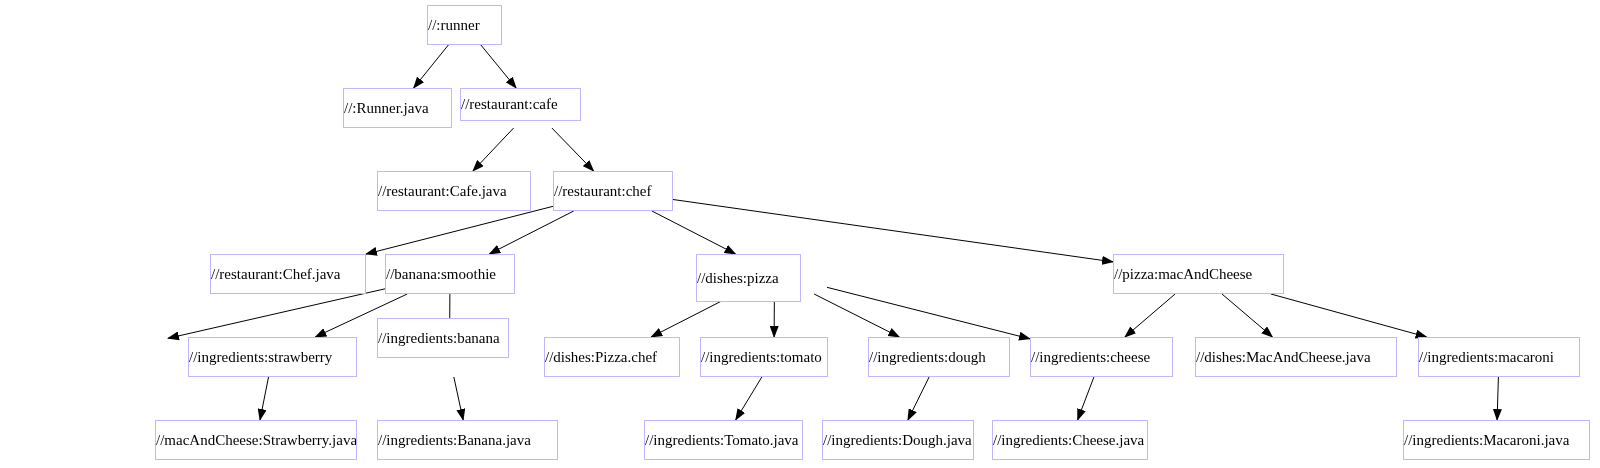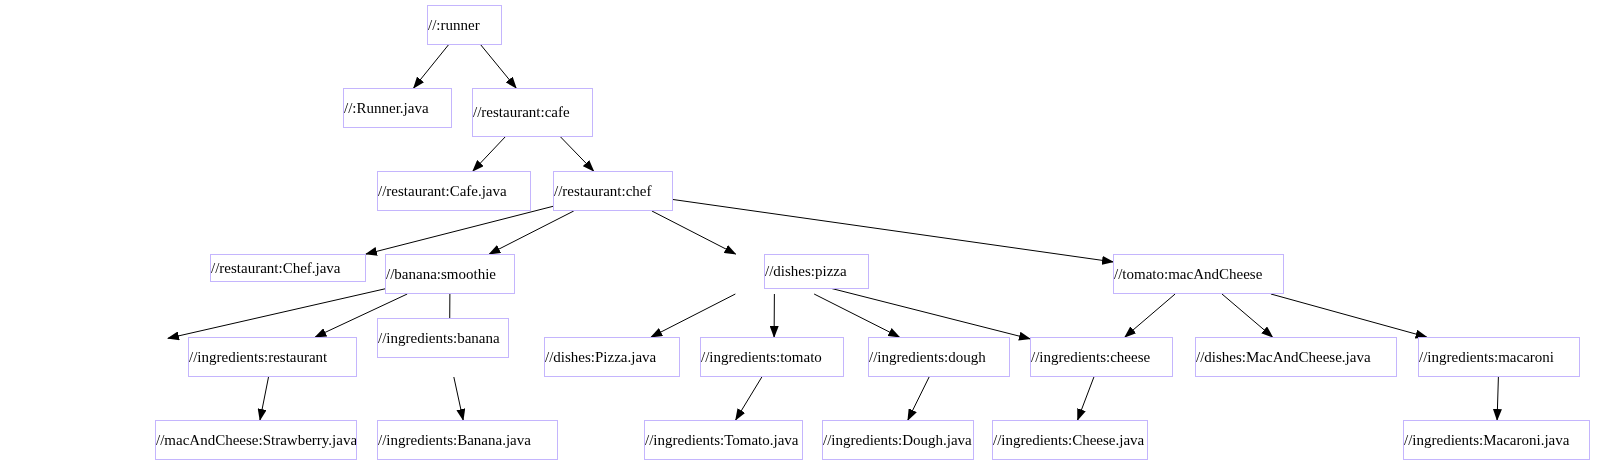--- a/index.html
+++ b/index.html
@@ -65,51 +65,51 @@
       <line x1="1093.9096385542168" y1="377" x2="1077.5903614457832" y2="420" marker-end="url(#arrowhead)"></line>
       <line x1="1498.3975903614457" y1="377" x2="1497.1024096385543" y2="420" marker-end="url(#arrowhead)"></line>
     </svg>
 
   <div class="node" style="left:427px;top:5px;width:75px;height:40px">
     <span>//:runner</span>
   </div>
   <div class="node" style="left:343px;top:88px;width:109px;height:40px">
     <span>//:Runner.java</span>
   </div>
-  <div class="node" style="left:472px;top:88px;width:121px;height:49px">
+  <div class="node" style="left:460px;top:88px;width:121px;height:33px">
     <span>//restaurant:cafe</span>
   </div>
   <div class="node" style="left:377px;top:171px;width:154px;height:40px">
     <span>//restaurant:Cafe.java</span>
   </div>
   <div class="node" style="left:553px;top:171px;width:120px;height:40px">
     <span>//restaurant:chef</span>
   </div>
-  <div class="node" style="left:210px;top:254px;width:156px;height:28px">
+  <div class="node" style="left:210px;top:254px;width:156px;height:40px">
     <span>//restaurant:Chef.java</span>
   </div>
   <div class="node" style="left:385px;top:254px;width:130px;height:40px">
     <span>//banana:smoothie</span>
   </div>
-  <div class="node" style="left:764px;top:254px;width:105px;height:35px">
+  <div class="node" style="left:696px;top:254px;width:105px;height:48px">
     <span>//dishes:pizza</span>
   </div>
   <div class="node" style="left:1113px;top:254px;width:171px;height:40px">
-    <span>//tomato:macAndCheese</span>
+    <span>//pizza:macAndCheese</span>
   </div>
   <div class="node" style="left:188px;top:337px;width:169px;height:40px">
-    <span>//ingredients:restaurant</span>
+    <span>//ingredients:strawberry</span>
   </div>
   <div class="node" style="left:377px;top:318px;width:132px;height:40px">
     <span>//ingredients:banana</span>
   </div>
   <div class="node" style="left:544px;top:337px;width:136px;height:40px">
-    <span>//dishes:Pizza.java</span>
+    <span>//dishes:Pizza.chef</span>
   </div>
-  <div class="node" style="left:700px;top:337px;width:144px;height:40px">
+  <div class="node" style="left:700px;top:337px;width:128px;height:40px">
     <span>//ingredients:tomato</span>
   </div>
   <div class="node" style="left:868px;top:337px;width:142px;height:40px">
     <span>//ingredients:dough</span>
   </div>
   <div class="node" style="left:1195px;top:337px;width:202px;height:40px">
     <span>//dishes:MacAndCheese.java</span>
   </div>
   <div class="node" style="left:1030px;top:337px;width:143px;height:40px">
     <span>//ingredients:cheese</span>

